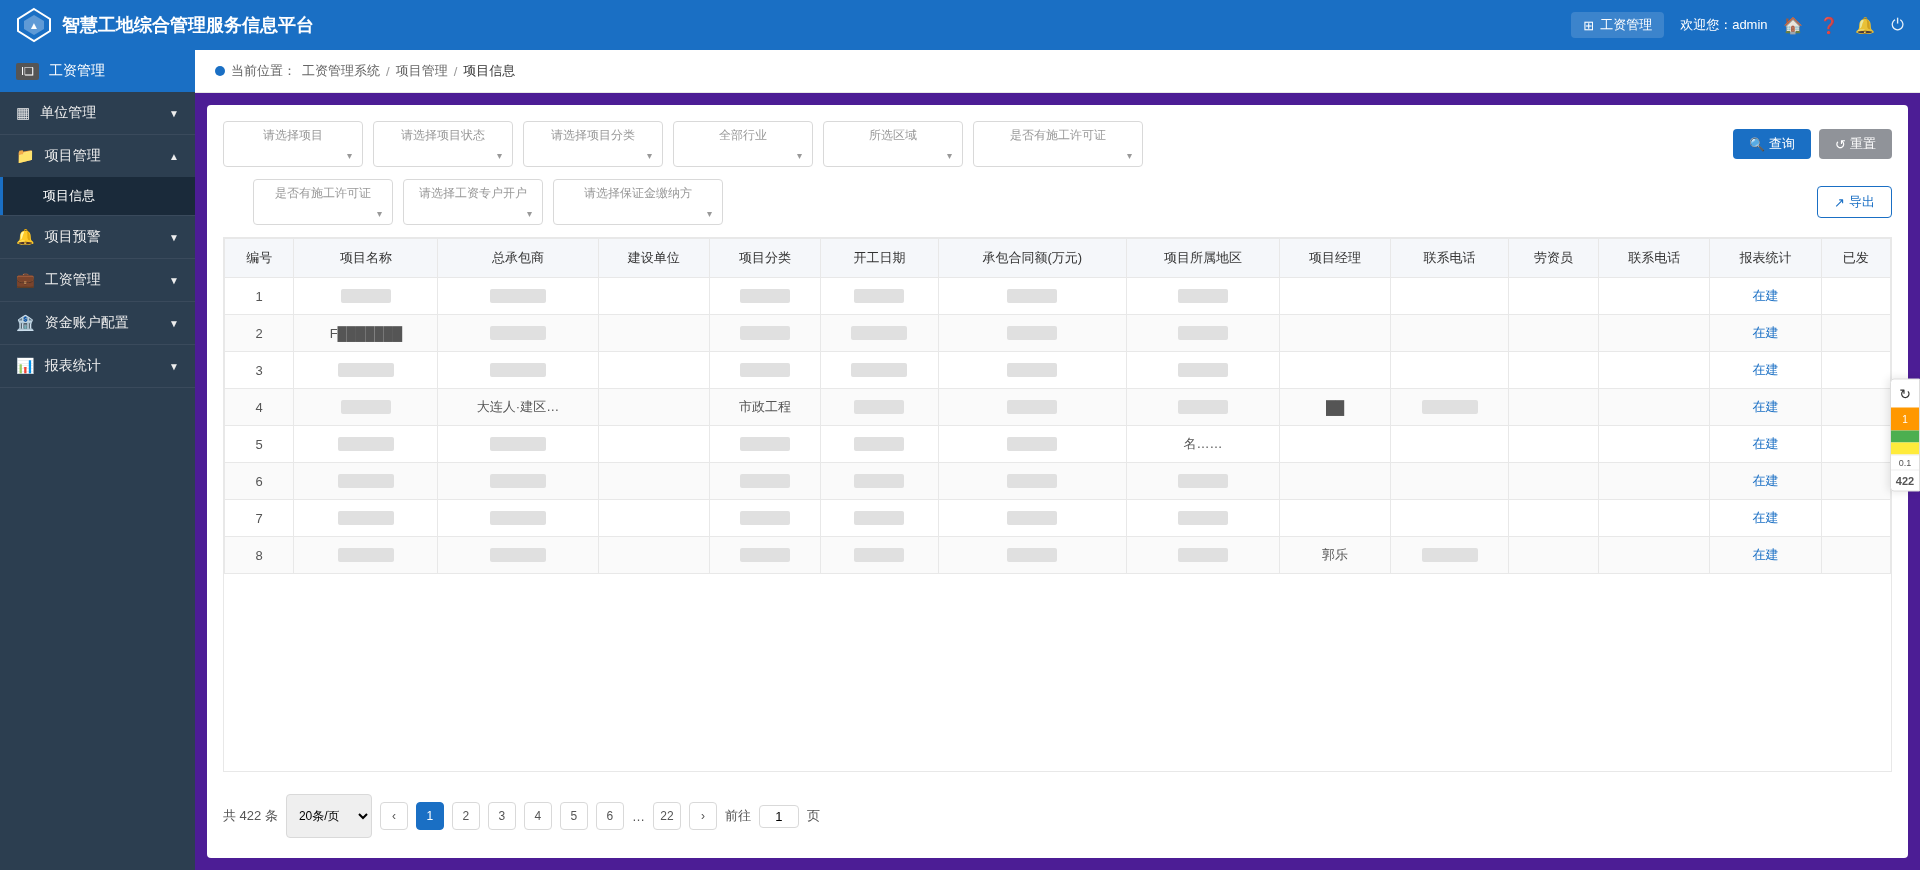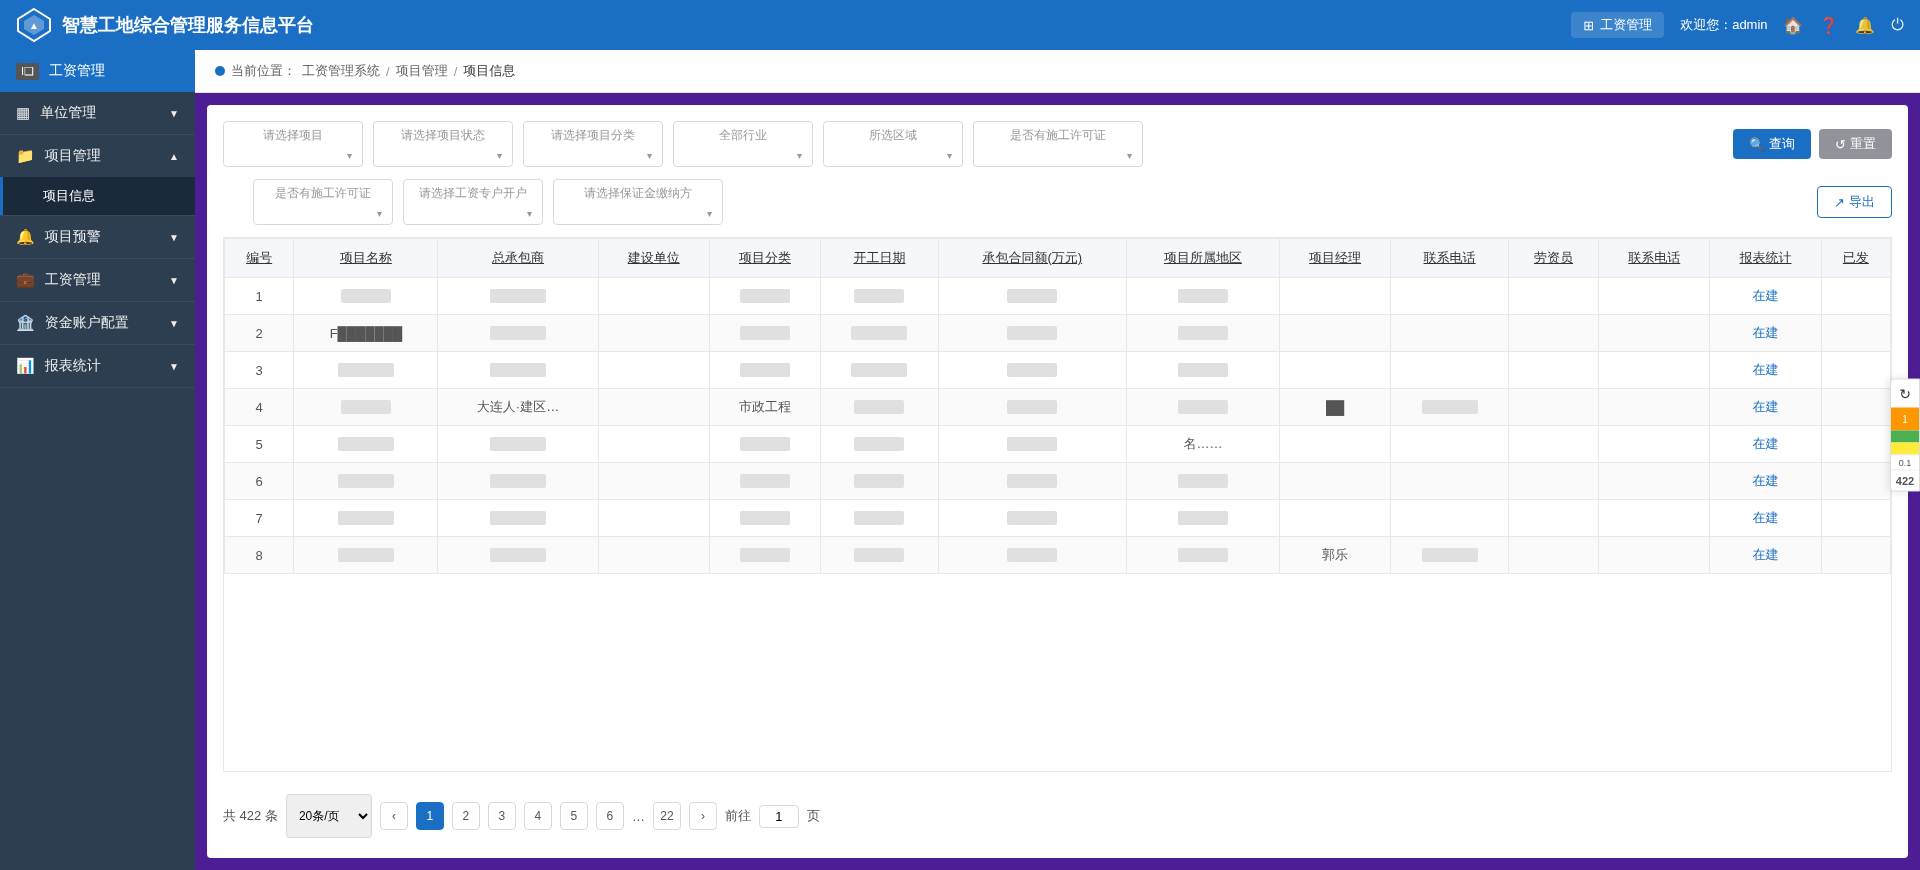--- a/index.html
+++ b/index.html
@@ -214,21 +214,20 @@
       border: 1px solid #e8e8e8;
     }
     table {
       width: 100%;
       border-collapse: collapse;
       font-size: 13px;
       min-width: 1400px;
     }
     thead tr {
       background: #f5f7fa;
-      text-decoration: underline;
     }
     th {
       padding: 10px 8px;
       text-align: center;
       border: 1px solid #e8e8e8;
       font-weight: 500;
       color: #333;
       white-space: nowrap;
     }
     td {

